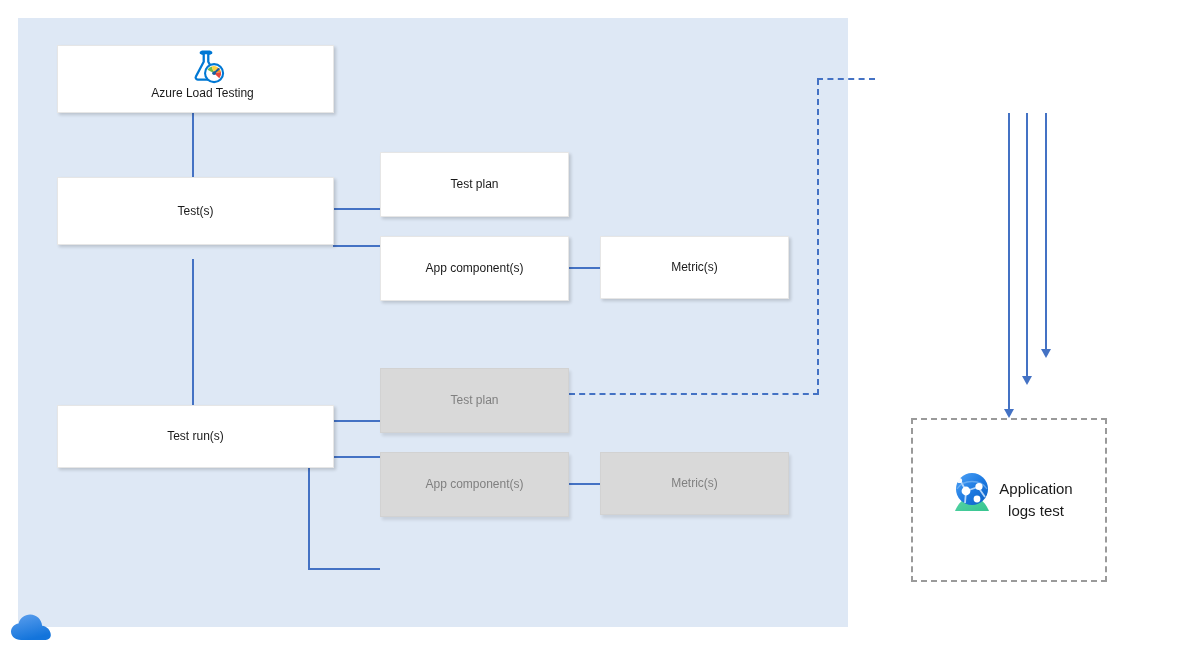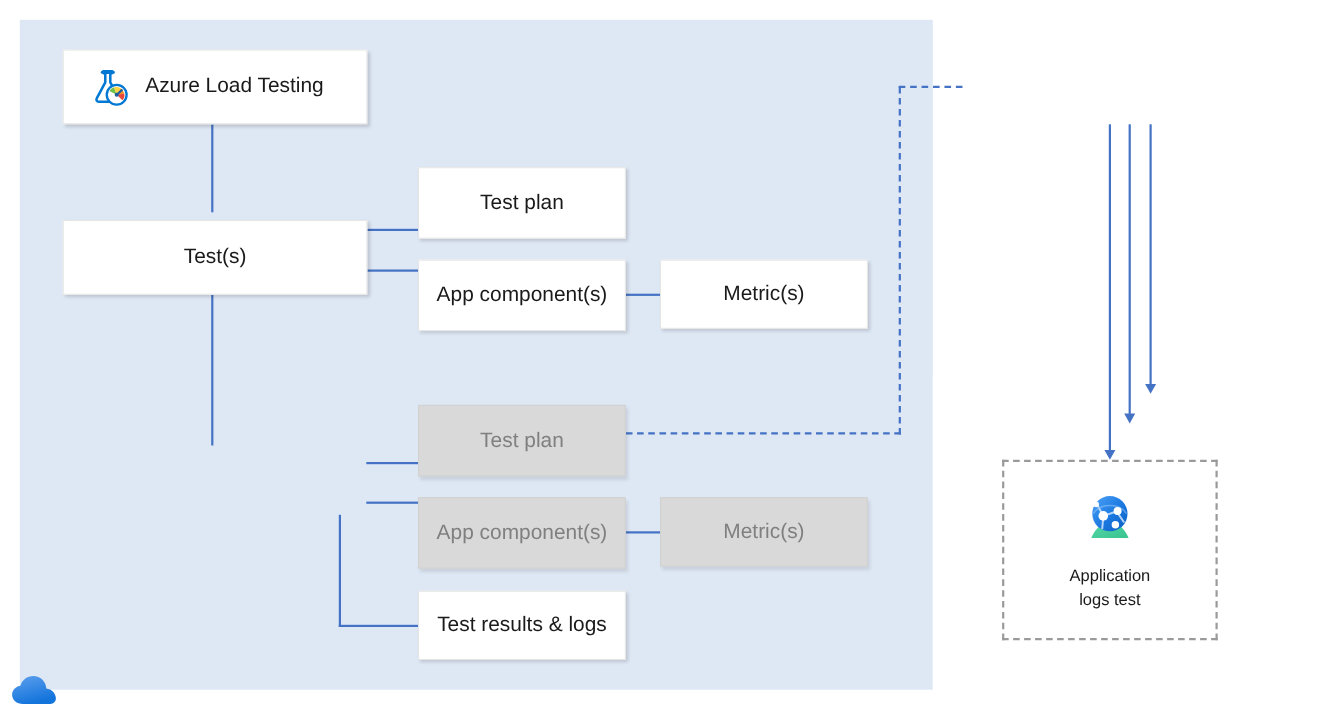--- a/index.html
+++ b/index.html
@@ -35,25 +35,26 @@
   }
   
   .node {
     position: absolute;
     box-sizing: border-box;
     display: flex;
     align-items: center;
     justify-content: center;
     text-align: right;
     color: #1a1a1a;
-    font-size: 19px;
+    font-size: 12px;
     line-height: 1.25;
     background: #ffffff;
     border: 1px solid #e6e6e6;
     box-shadow: 2px 2px 3px rgba(0,0,0,0.16);
+    flex-direction: column;
   }
   .node.with-icon {
     justify-content: flex-start;
   }
   .node.dim {
     background: #d9d9d9;
     border: 1px solid #d2d2d2;
     color: #808080;
     box-shadow: 2px 3px 3px rgba(0,0,0,0.10);
   }
@@ -71,21 +72,21 @@
     display: flex;
     align-items: center;
     justify-content: center;
   }
   
   .dashed-zone {
     position: absolute;
     box-sizing: border-box;
     border: 2px dashed #9a9a9a;
     display: flex;
-    flex-direction: column;
+    flex-direction: row;
     align-items: center;
     justify-content: center;
   }
   .dashed-zone .aut-icon {
     width: 54px;
     height: 54px;
     margin-bottom: 16px;
   }
   .dashed-zone .aut-label {
     font-size: 15px;
@@ -182,52 +183,52 @@
         <path d="M28.5 27.5 L26 20.4 A7.6 7.6 0 0 1 32.3 21.3 Z" fill="#ffd23f"></path>
         <path d="M28.5 27.5 L32.3 21.3 A7.6 7.6 0 0 1 35.8 26.2 Z" fill="#f7941d"></path>
         <path d="M28.5 27.5 L35.8 26.2 A7.6 7.6 0 0 1 34 32.8 Z" fill="#e8483c"></path>
         <line x1="28.5" y1="27.5" x2="33.4" y2="23.1" stroke="#1b5e9e" stroke-width="2" stroke-linecap="round"></line>
         <circle cx="28.5" cy="27.5" r="1.9" fill="#1b5e9e"></circle>
       </svg>
     </span>
     <span class="label">Azure Load Testing</span>
   </div>
 
-  <div class="node" style="left:57px; top:200px; width:277px; height:68px;">
+  <div class="node" style="left:57px; top:177px; width:277px; height:68px;">
     <span class="label">Test(s)</span>
   </div>
 
   <div class="node" style="left:380px; top:152px; width:189px; height:65px;">
     <span class="label">Test plan</span>
   </div>
 
   <div class="node" style="left:380px; top:236px; width:189px; height:65px;">
     <span class="label">App component(s)</span>
   </div>
 
   <div class="node" style="left:600px; top:236px; width:189px; height:63px;">
     <span class="label">Metric(s)</span>
   </div>
 
+  <div class="node" style="left:57px; top:405px; width:277px; height:63px;">
+    <span class="label">Test run(s)</span>
+  </div>
 
   <div class="node dim" style="left:380px; top:368px; width:189px; height:65px;">
     <span class="label">Test plan</span>
   </div>
 
   <div class="node dim" style="left:380px; top:452px; width:189px; height:65px;">
     <span class="label">App component(s)</span>
   </div>
 
   <div class="node dim" style="left:600px; top:452px; width:189px; height:63px;">
     <span class="label">Metric(s)</span>
   </div>
 
-  <div class="node" style="left:380px; top:537px; width:189px; height:63px;">
-    <span class="label">Test results &amp; logs</span>
-  </div>
 
 
   <div class="dashed-zone" style="left:911px; top:418px; width:196px; height:164px;">
     <span class="aut-icon">
       <svg width="54" height="54" viewBox="0 0 54 54">
         <defs>
           <linearGradient id="baseGrad" x1="0" y1="0" x2="1" y2="1">
             <stop offset="0%" stop-color="#5ad6a8"></stop>
             <stop offset="100%" stop-color="#36c48f"></stop>
           </linearGradient>

